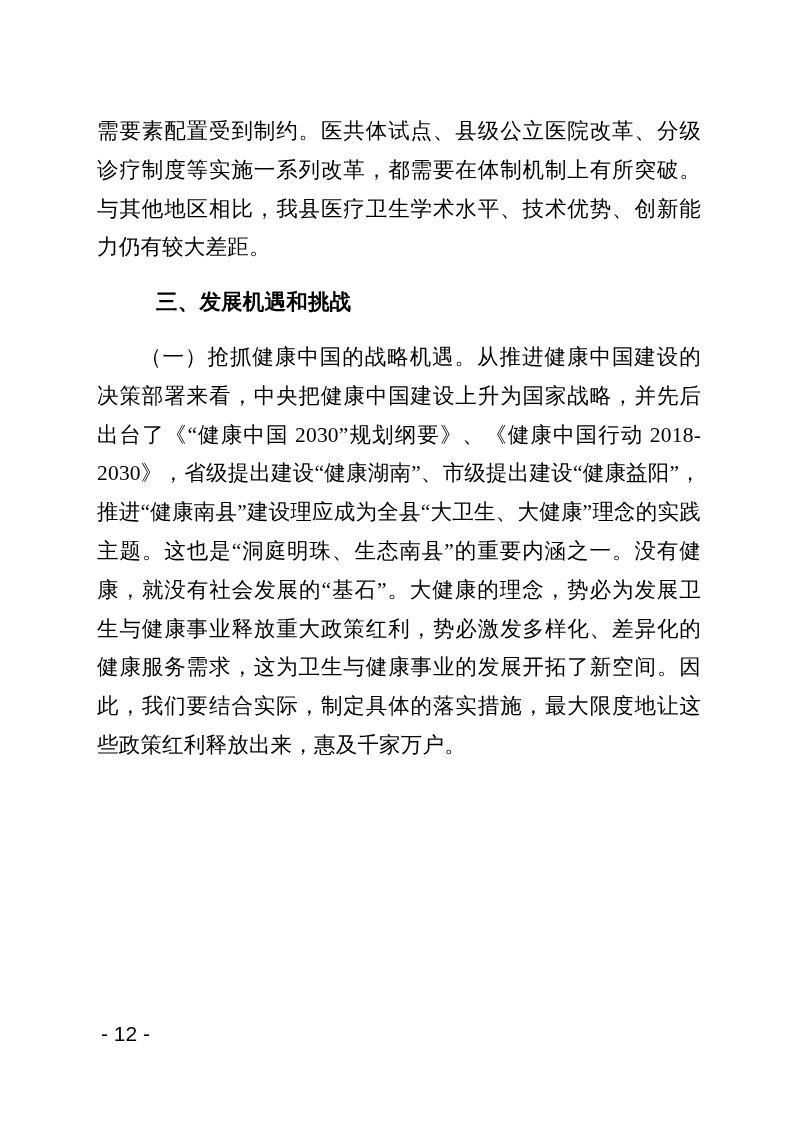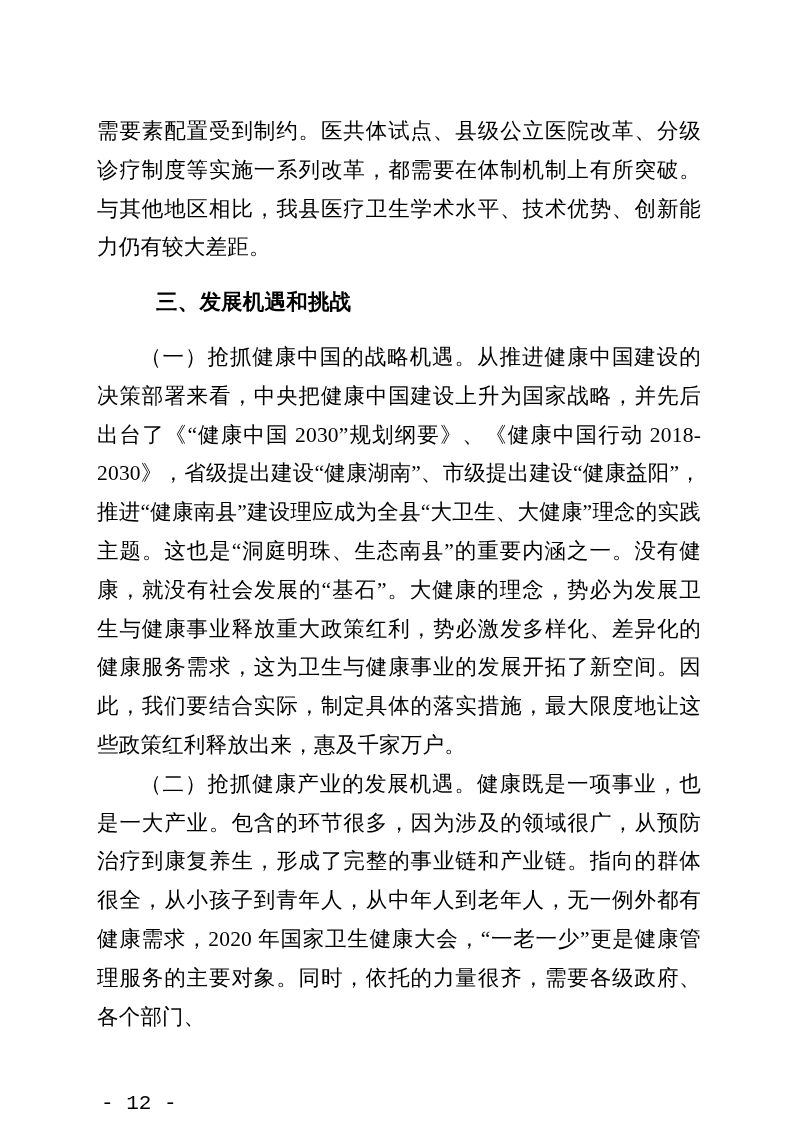--- a/index.html
+++ b/index.html
@@ -41,31 +41,30 @@
     padding: 0;
     text-indent: 2em;
     font-weight: bold;
     font-size: 21.5px;
     line-height: 38.8px;
     font-family: "Liberation Sans", "DejaVu Sans", sans-serif;
   }
   .footer {
     position: absolute;
     left: 101px;
-    top: 1092px;
+    top: 1022px;
     font-size: 21px;
     line-height: 24px;
-    font-family: Liberation Mono, monospace;
+    font-family: Liberation Sans, sans-serif;
     color: #000000;
   }
 </style>
 </head>
 <body>
 
 <div class="page">
   <div class="content">
     <p class="para no-indent">需要素配置受到制约。医共体试点、县级公立医院改革、分级诊疗制度等实施一系列改革，都需要在体制机制上有所突破。与其他地区相比，我县医疗卫生学术水平、技术优势、创新能力仍有较大差距。</p>
     <h3 class="heading">三、发展机遇和挑战</h3>
     <p class="para">（一）抢抓健康中国的战略机遇。从推进健康中国建设的决策部署来看，中央把健康中国建设上升为国家战略，并先后出台了《“健康中国 2030”规划纲要》、《健康中国行动 2018-2030》，省级提出建设“健康湖南”、市级提出建设“健康益阳”，推进“健康南县”建设理应成为全县“大卫生、大健康”理念的实践主题。这也是“洞庭明珠、生态南县”的重要内涵之一。没有健康，就没有社会发展的“基石”。大健康的理念，势必为发展卫生与健康事业释放重大政策红利，势必激发多样化、差异化的健康服务需求，这为卫生与健康事业的发展开拓了新空间。因此，我们要结合实际，制定具体的落实措施，最大限度地让这些政策红利释放出来，惠及千家万户。</p>
-    <p class="para">（二）抢抓健康产业的发展机遇。健康既是一项事业，也是一大产业。包含的环节很多，因为涉及的领域很广，从预防治疗到康复养生，形成了完整的事业链和产业链。指向的群体很全，从小孩子到青年人，从中年人到老年人，无一例外都有健康需求，2020 年国家卫生健康大会，“一老一少”更是健康管理服务的主要对象。同时，依托的力量很齐，需要各级政府、各个部门、</p>
   </div>
   <div class="footer">- 12 -</div>
 </div>
 
 </body></html>

